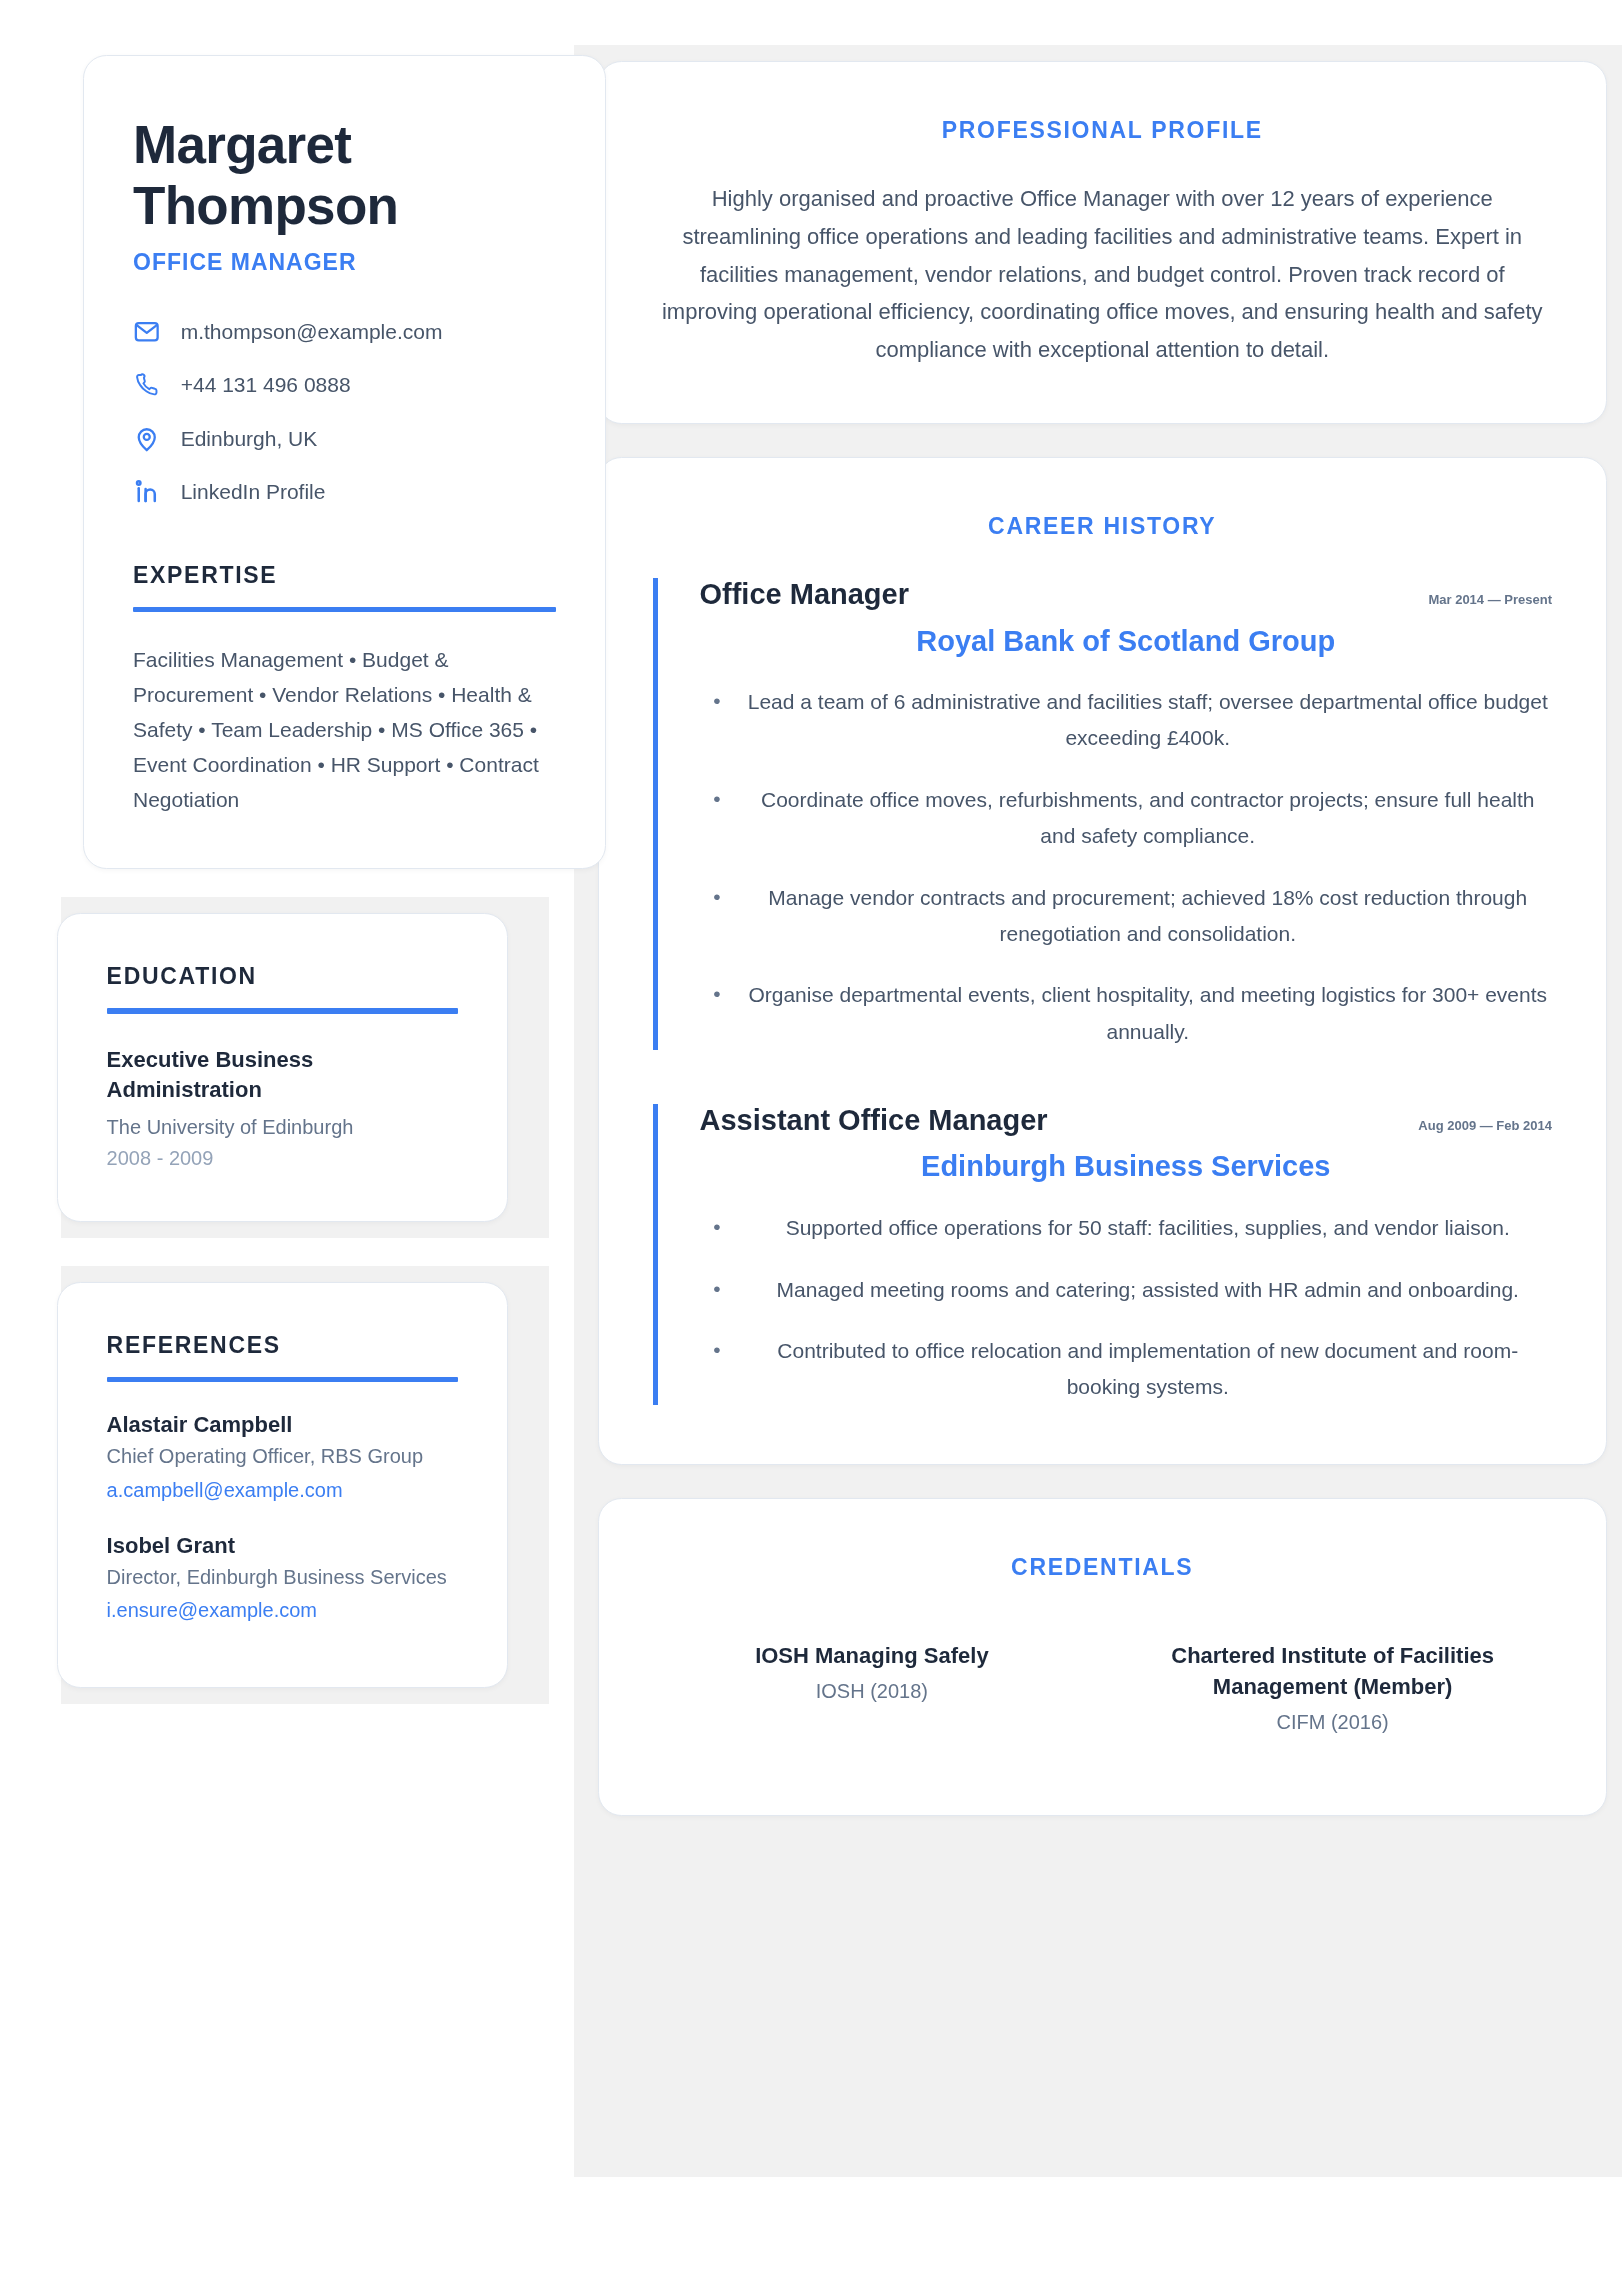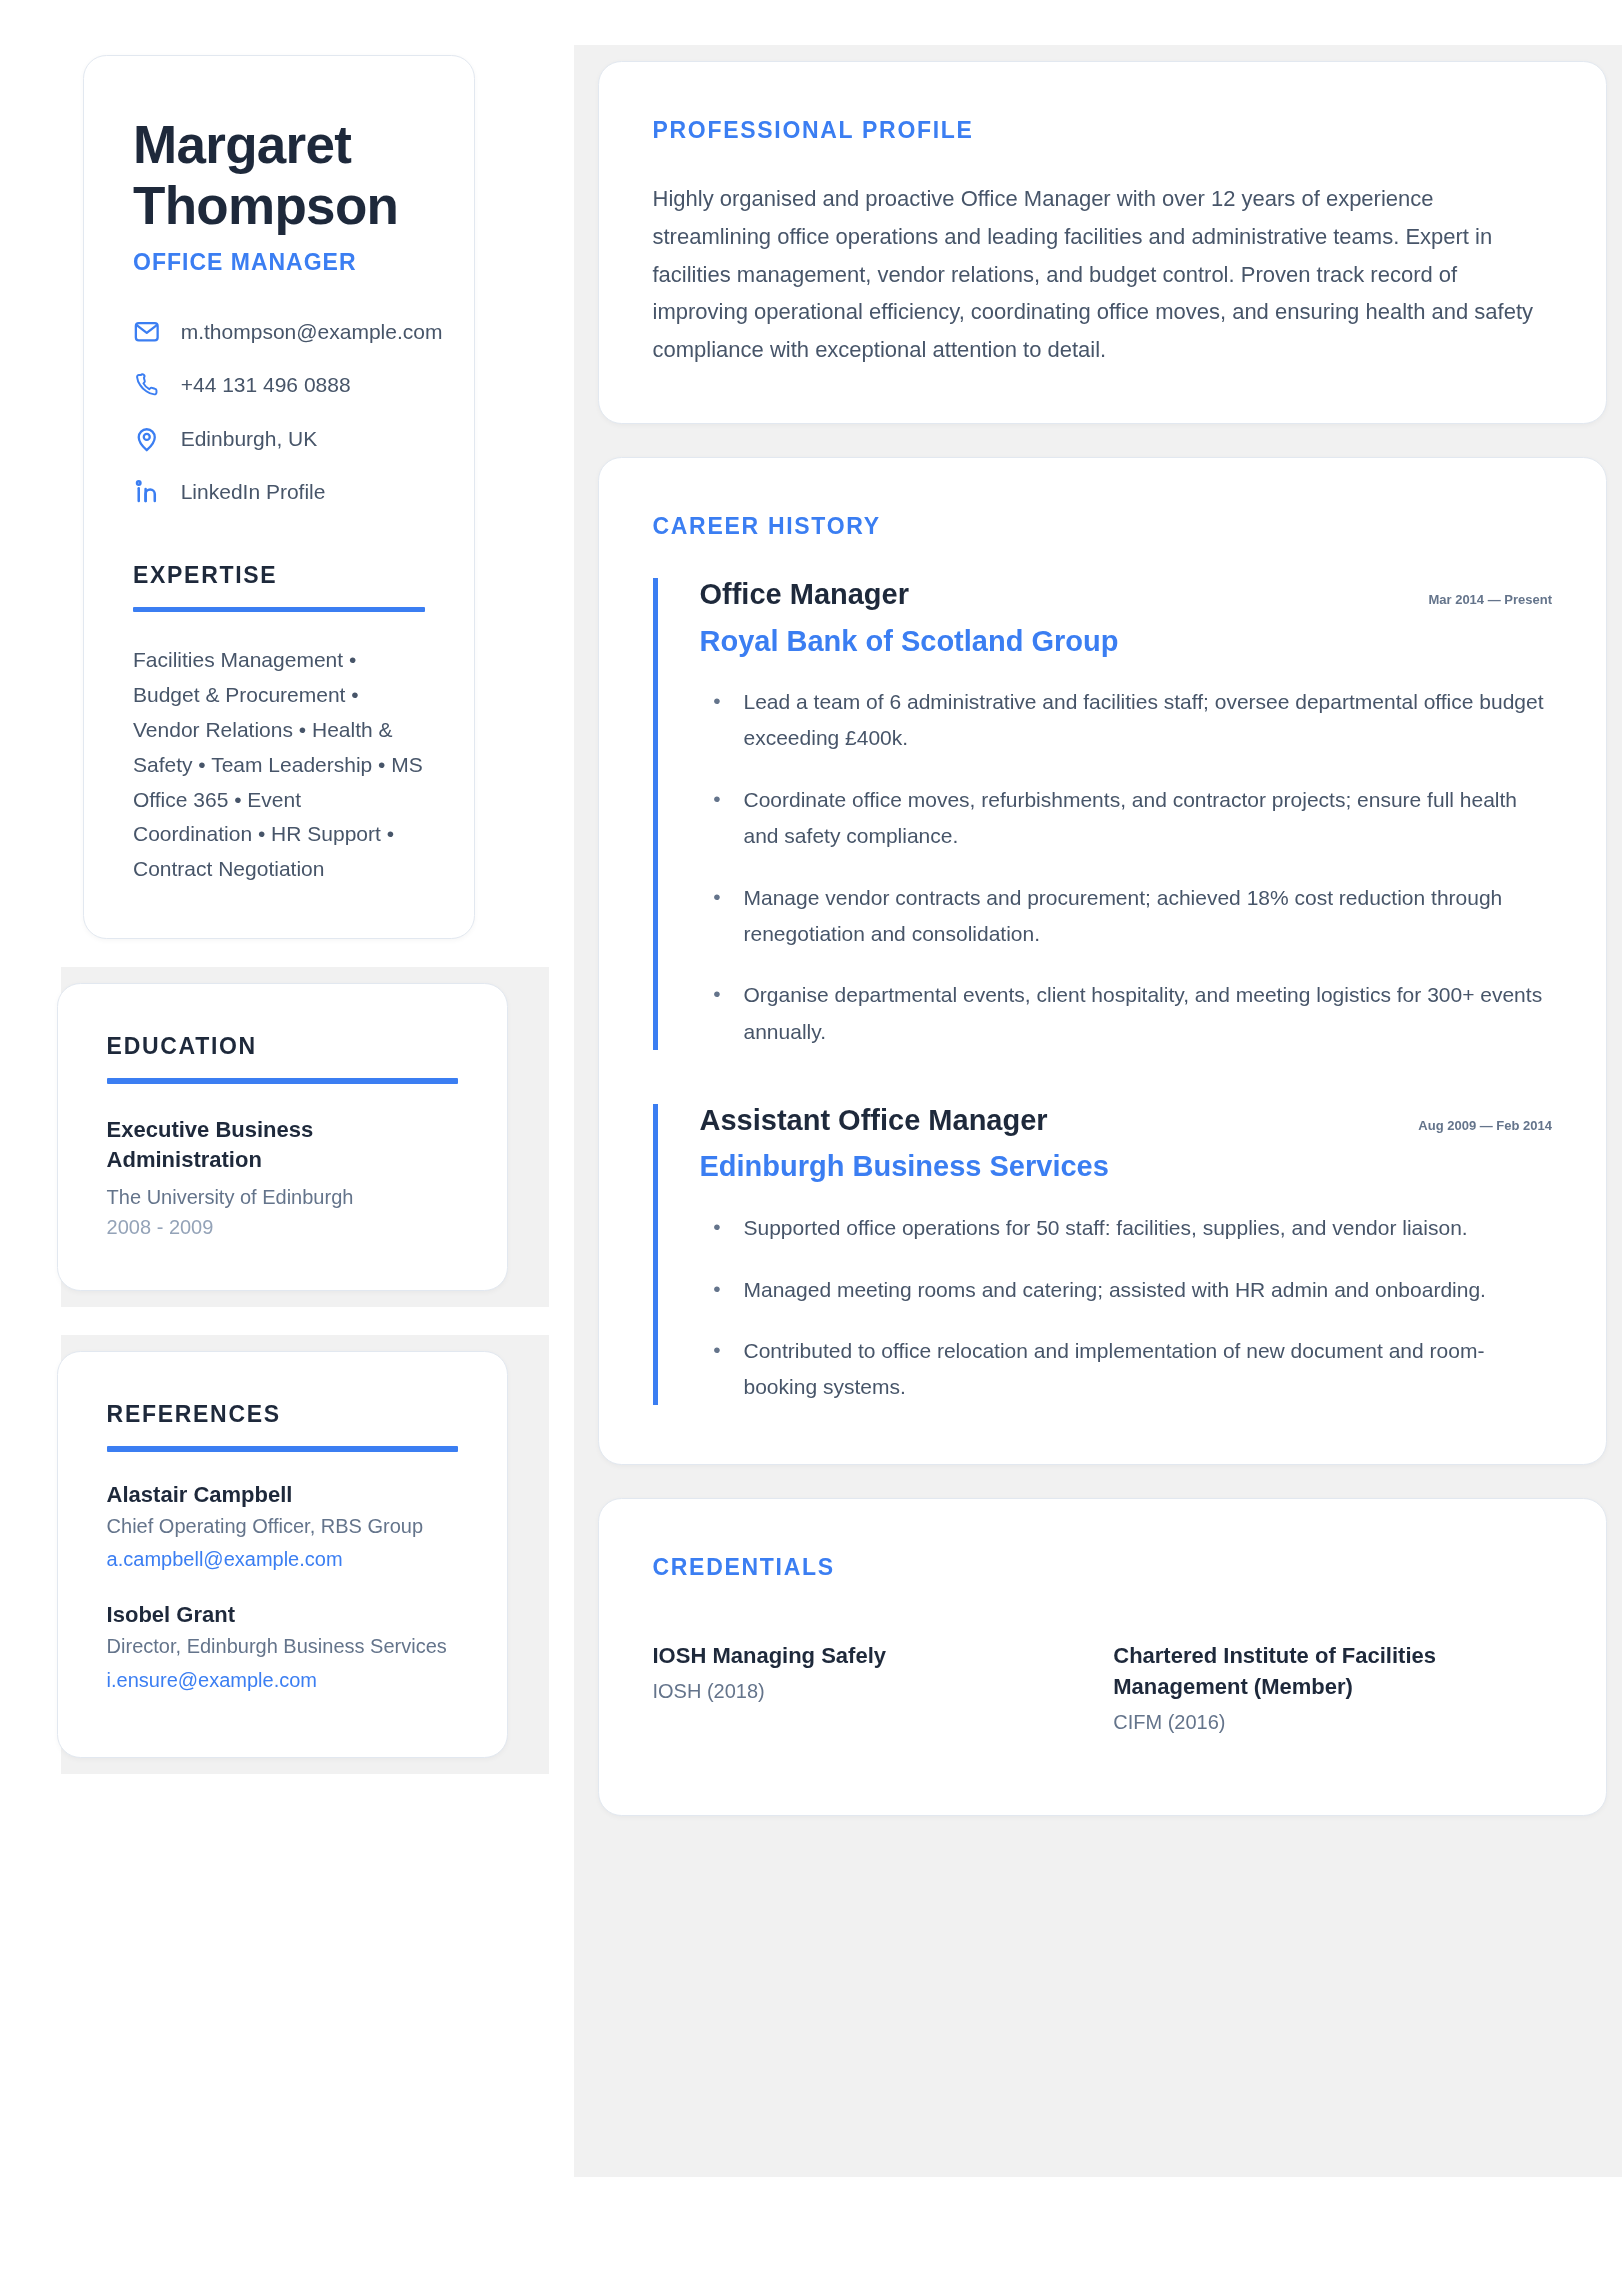--- a/index.html
+++ b/index.html
@@ -39,21 +39,21 @@
   .left-band {
     background: #f1f1f1;
     padding: 16px 0 16px 0;
     margin-left: 61px;
     margin-top: 28px;
   }
   .left-band .card { margin-left: -4.4px; margin-right: 0; width: 451px; }
 
   .header-card {
     margin-left: 83px;
-    width: 392px;
+    width: 523px;
     padding: 58px 49px 51px 49px;
   }
 
   .name {
     font-size: 53px;
     line-height: 1.16;
     font-weight: 700;
     color: #1e293b;
     letter-spacing: -0.7px;
   }
@@ -149,20 +149,21 @@
 
   
   .col-right {
     flex: 1 1 auto;
     background: #f1f1f1;
     margin-left: 24.5px;
     margin-top: 45px;
     margin-bottom: 118px;
     padding: 16px 16px 16px 24px;
     align-self: stretch;
+    text-align: center;
   }
   .r-card { margin-bottom: 33px; }
   .r-card:last-child { margin-bottom: 0; }
 
   .profile-card { padding: 55px 54px 54px 54px; }
   .accent-title {
     font-size: 23px;
     font-weight: 700;
     color: #3b7ef2;
     letter-spacing: 1.7px;

